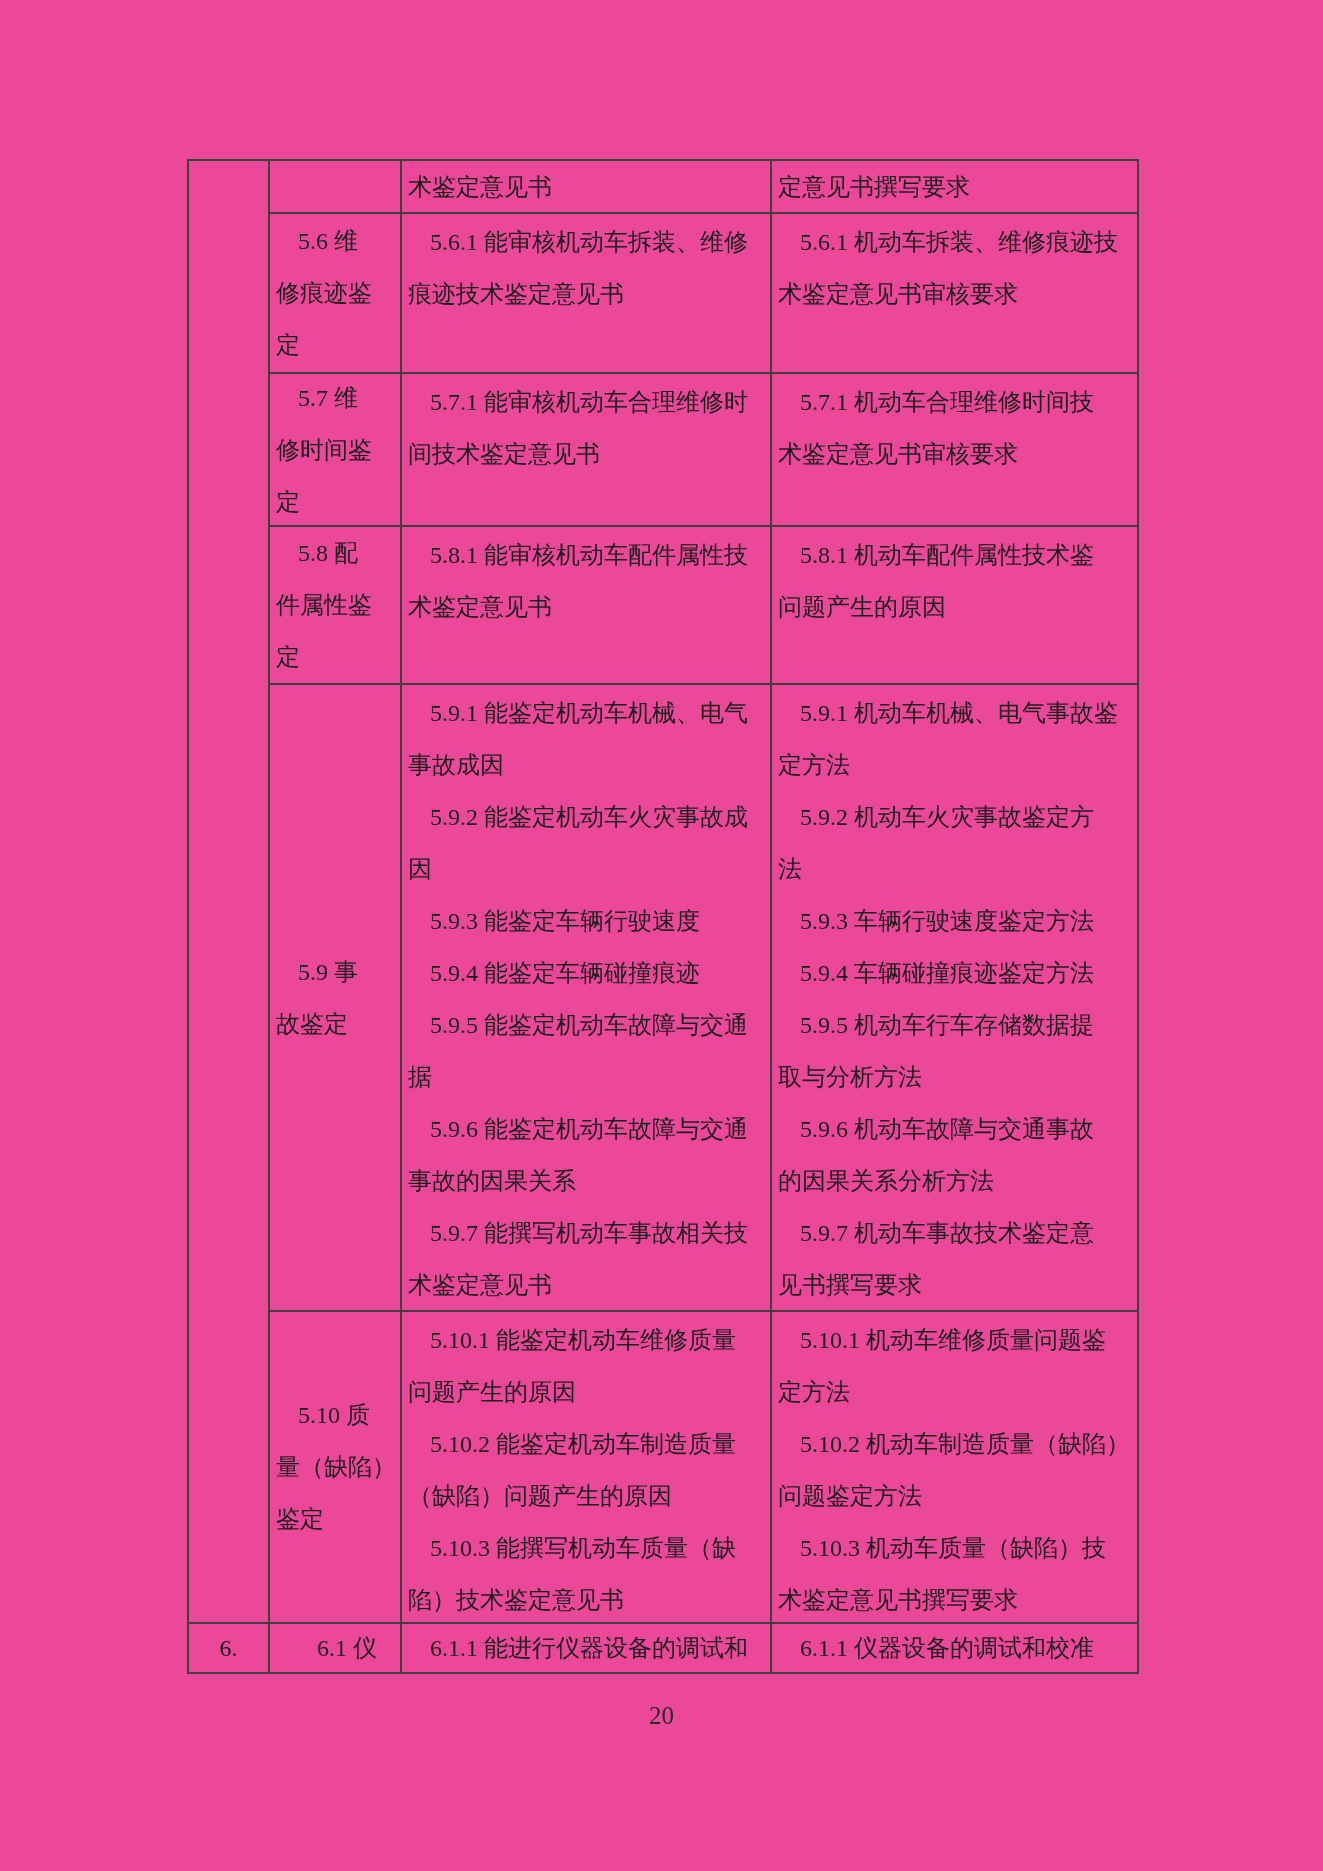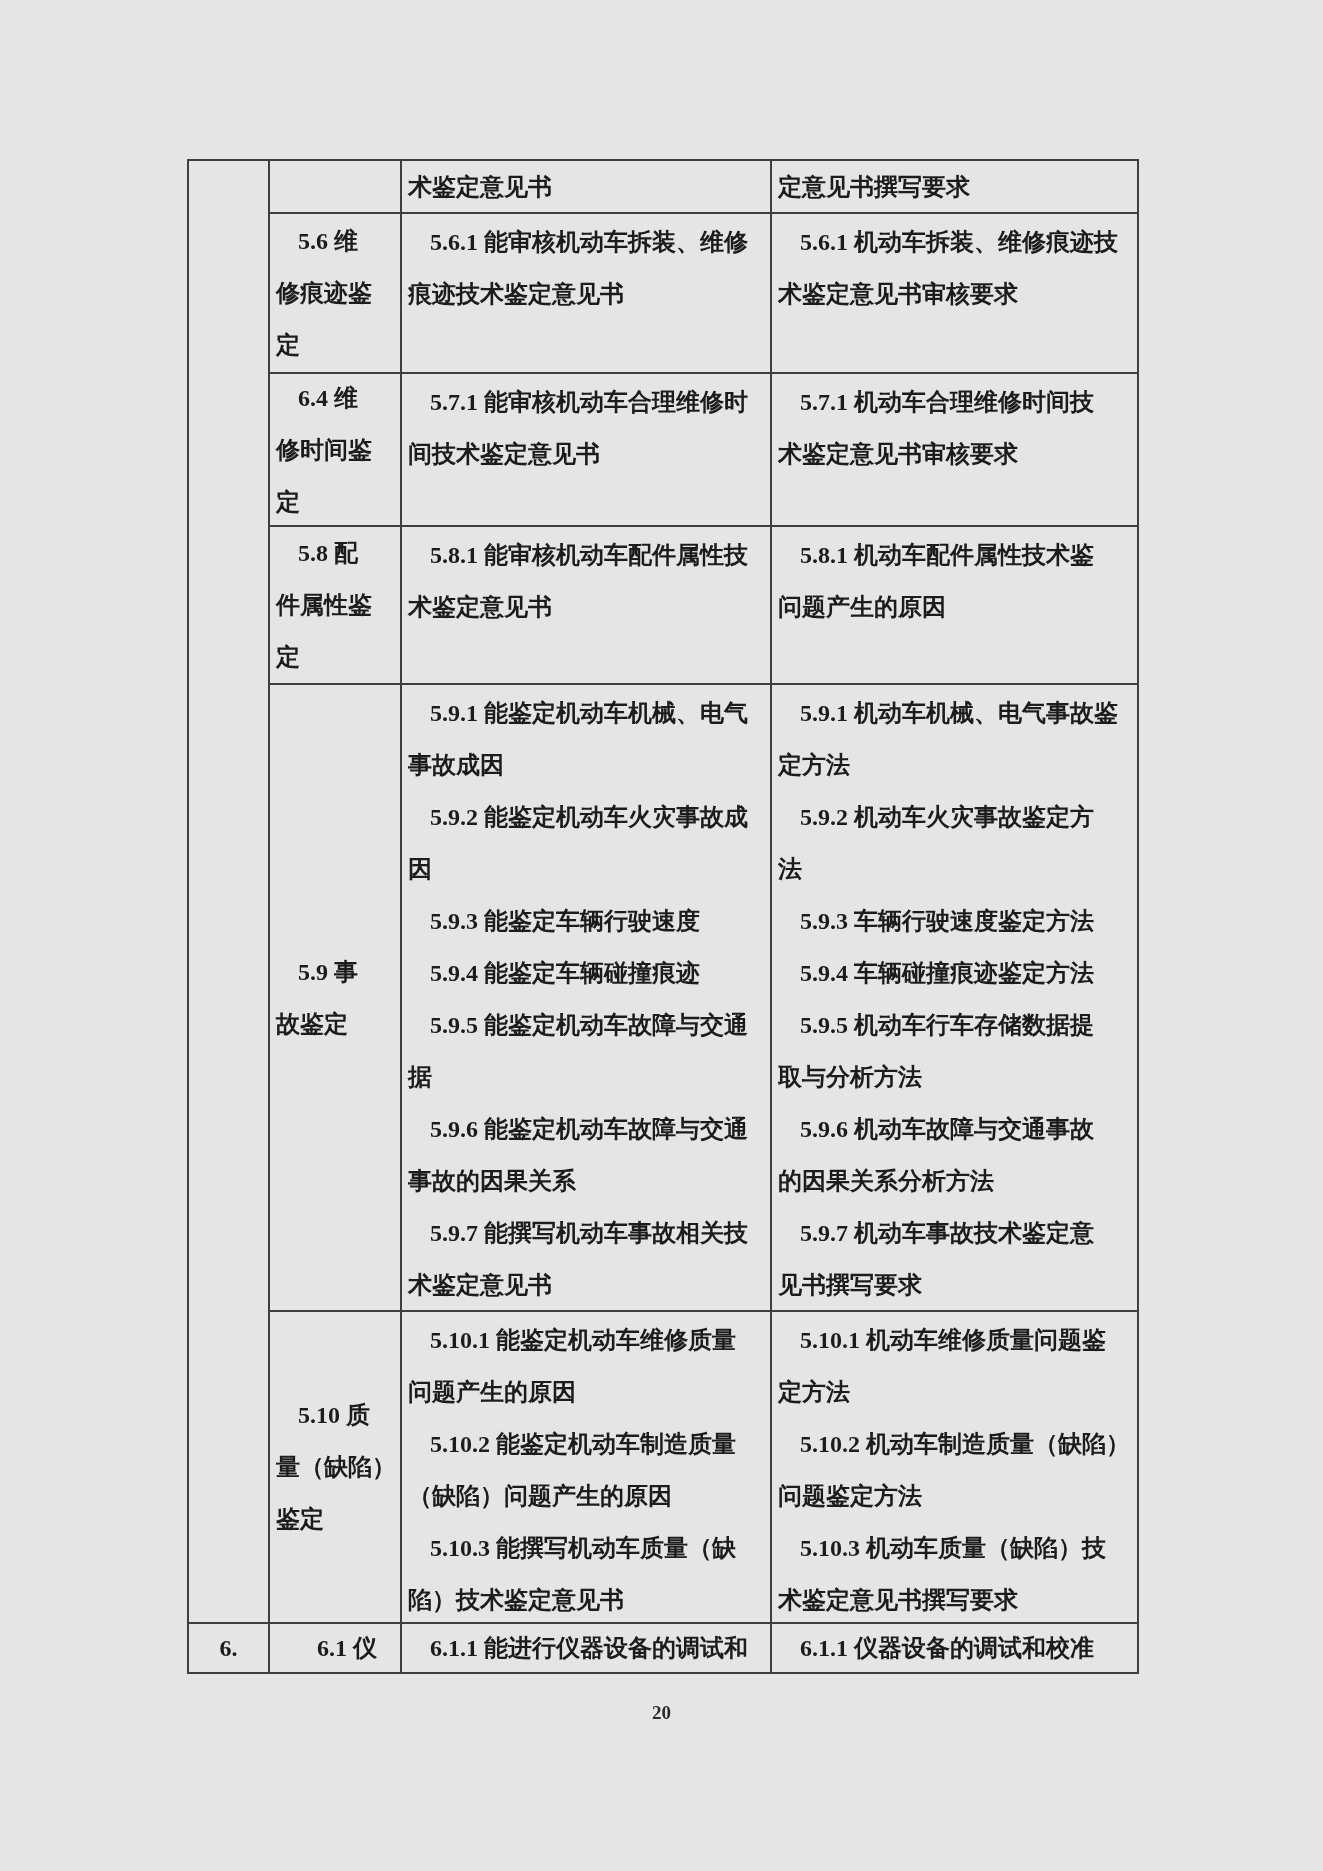--- a/index.html
+++ b/index.html
@@ -1,24 +1,23 @@
 <!DOCTYPE html>
 <html><head>
 <meta charset="utf-8">
 <style>
   * { margin:0; padding:0; box-sizing:border-box; }
   html,body { background:#9c9c9c; }
   .page {
     position:relative;
     width:1323px; height:1871px;
-    background:#e5e5e5;
+    background:#ec4899;
     font-family:"Liberation Serif","DejaVu Serif",serif;
     color:#1c1c1c;
     overflow:hidden;
-    font-weight:bold;
   }
   .doc-table {
     position:absolute;
     left:187px; top:159px;
     width:952px; height:1515px;
     border:2px solid #3f3f3f;
     display:grid;
     grid-template-columns:81px 132px 370px 365px;
     grid-template-rows:53px 160px 153px 158px 627px 312px 48px;
   }
@@ -34,21 +33,21 @@
   .cell.no-b { border-bottom:none; }
   .cell.vcenter { display:flex; flex-direction:column; justify-content:center; padding-top:0; }
   .cell.hcenter .line { text-align:center; padding:0 4px; }
   .merged { grid-row:1 / span 6; grid-column:1; }
   .line { white-space:nowrap; padding-left:6px; padding-right:4px; }
   .line.ind { padding-left:28px; }
   .page-number {
     position:absolute;
     left:0; top:1702px; width:100%;
     text-align:center;
-    font-size:19px;
+    font-size:25px;
     color:#2a2a2a;
   }
 </style>
 </head>
 <body>
 
 <div class="page">
 
   <div class="doc-table">
 
@@ -70,21 +69,21 @@
     <div class="cell" style="grid-row:2;grid-column:3;">
         <div class="line ind">5.6.1 能审核机动车拆装、维修</div>
         <div class="line">痕迹技术鉴定意见书</div>
       </div>
     <div class="cell no-r" style="grid-row:2;grid-column:4;">
         <div class="line ind">5.6.1 机动车拆装、维修痕迹技</div>
         <div class="line">术鉴定意见书审核要求</div>
       </div>
 
     <div class="cell vcenter" style="grid-row:3;grid-column:2;">
-        <div class="line ind">6.4 维</div>
+        <div class="line ind">5.7 维</div>
         <div class="line">修时间鉴</div>
         <div class="line">定</div>
       </div>
     <div class="cell" style="grid-row:3;grid-column:3;">
         <div class="line ind">5.7.1 能审核机动车合理维修时</div>
         <div class="line">间技术鉴定意见书</div>
       </div>
     <div class="cell no-r" style="grid-row:3;grid-column:4;">
         <div class="line ind">5.7.1 机动车合理维修时间技</div>
         <div class="line">术鉴定意见书审核要求</div>

